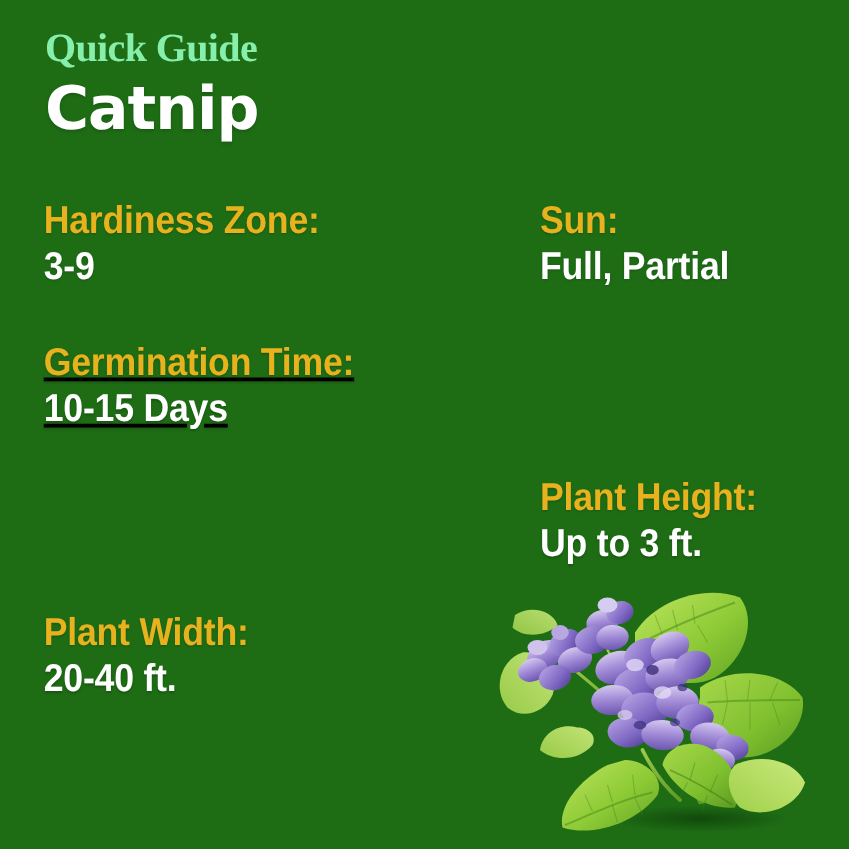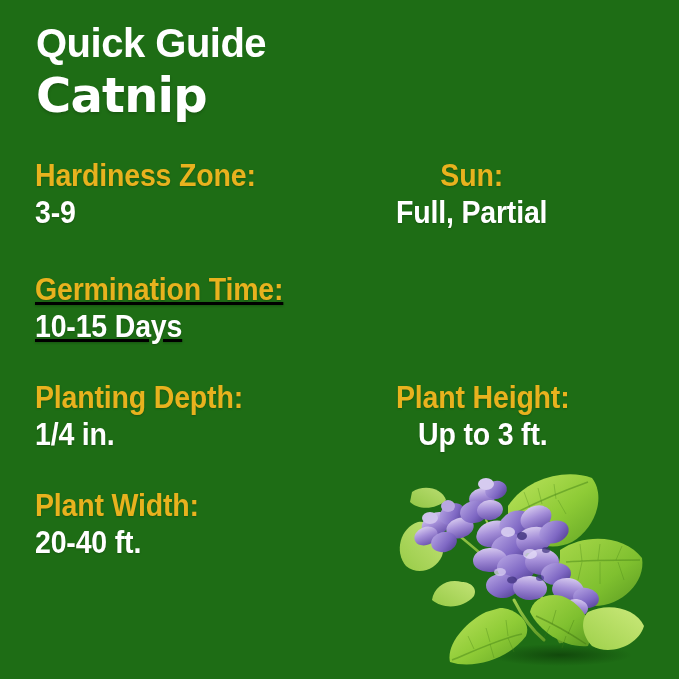--- a/index.html
+++ b/index.html
@@ -18,25 +18,25 @@
     -webkit-font-smoothing: antialiased;
   }
 
   
   .header {
     position: absolute;
     left: 36px;
     top: 22px;
   }
   .kicker {
-    font-family: Liberation Sans, sans-serif;
-    font-size: 40px;
+    font-family: Liberation Serif, serif;
+    font-size: 32px;
     font-weight: 700;
     letter-spacing: -0.5px;
-    color: #ffffff;
+    color: #86efac;
     line-height: 1.05;
     margin: 0;
     white-space: nowrap;
   }
   .plant-name {
     font-family: "DejaVu Sans", sans-serif;
     font-size: 48px;
     font-weight: 700;
     letter-spacing: -0.8px;
     color: #ffffff;
@@ -53,21 +53,21 @@
     top: 158px;
     width: 576px;
     height: 420px;
     padding-left: 45px;
   }
   .fact {
     position: absolute;
     white-space: nowrap;
   }
   .fact-col-left  { left: 35px; }
-  .fact-col-right { left: 396px; text-align: center; }
+  .fact-col-right { left: 432px; }
   .fact-row-0 { top: 0px; }
   .fact-row-1 { top: 114px; text-decoration: underline; }
   .fact-row-2 { top: 222px; }
   .fact-row-3 { top: 330px; }
 
   .fact-label {
     display: block;
     font-family: "Liberation Sans Narrow", "Liberation Sans", sans-serif;
     font-size: 31px;
     font-weight: 700;
@@ -116,24 +116,20 @@
     <div class="fact fact-col-left fact-row-0">
       <span class="fact-label">Hardiness Zone:</span>
       <span class="fact-value">3-9</span>
     </div>
 
     <div class="fact fact-col-left fact-row-1">
       <span class="fact-label">Germination Time:</span>
       <span class="fact-value">10-15 Days</span>
     </div>
 
-    <div class="fact fact-col-left fact-row-2">
-      <span class="fact-label">Planting Depth:</span>
-      <span class="fact-value">1/4 in.</span>
-    </div>
 
     <div class="fact fact-col-left fact-row-3">
       <span class="fact-label">Plant Width:</span>
       <span class="fact-value">20-40 ft.</span>
     </div>
 
     <div class="fact fact-col-right fact-row-0">
       <span class="fact-label">Sun:</span>
       <span class="fact-value">Full, Partial</span>
     </div>

